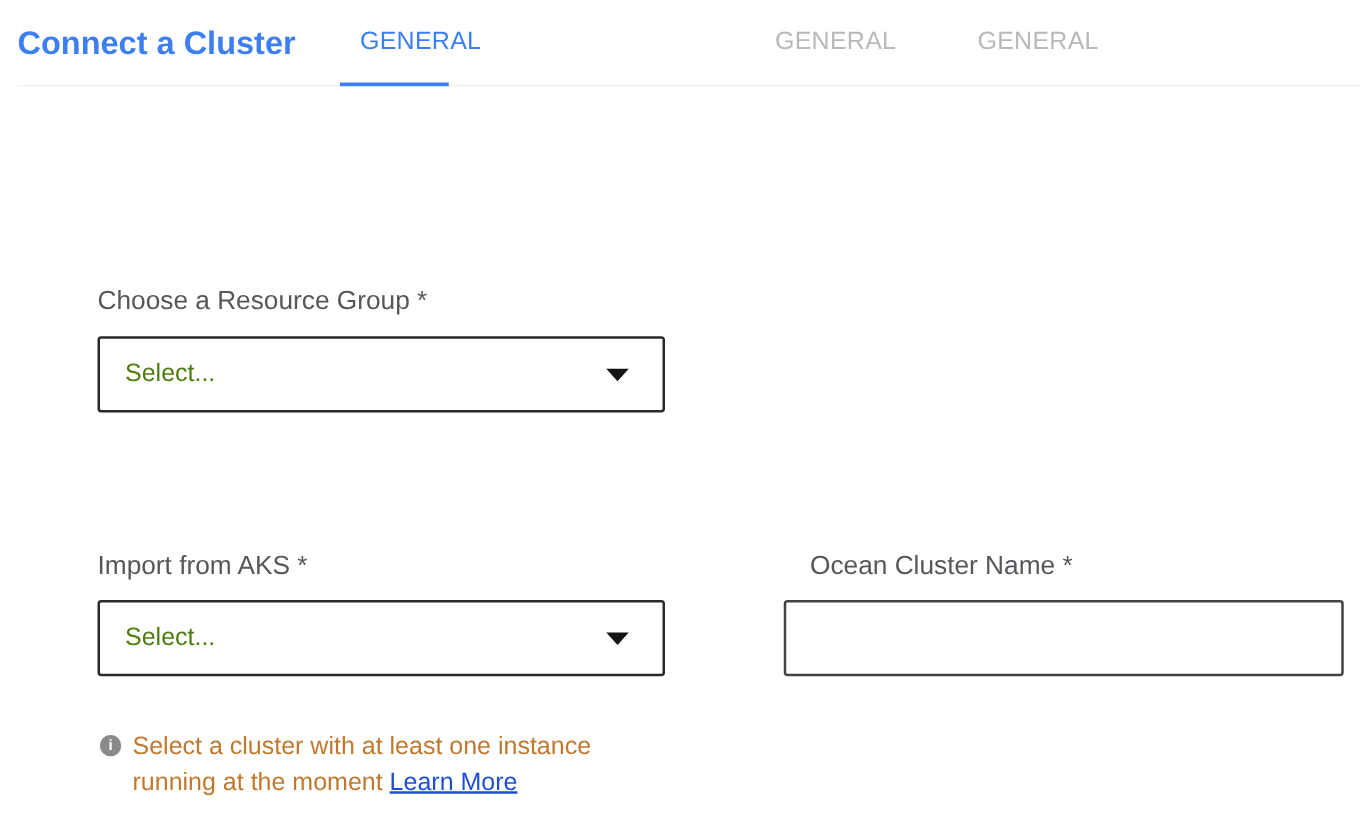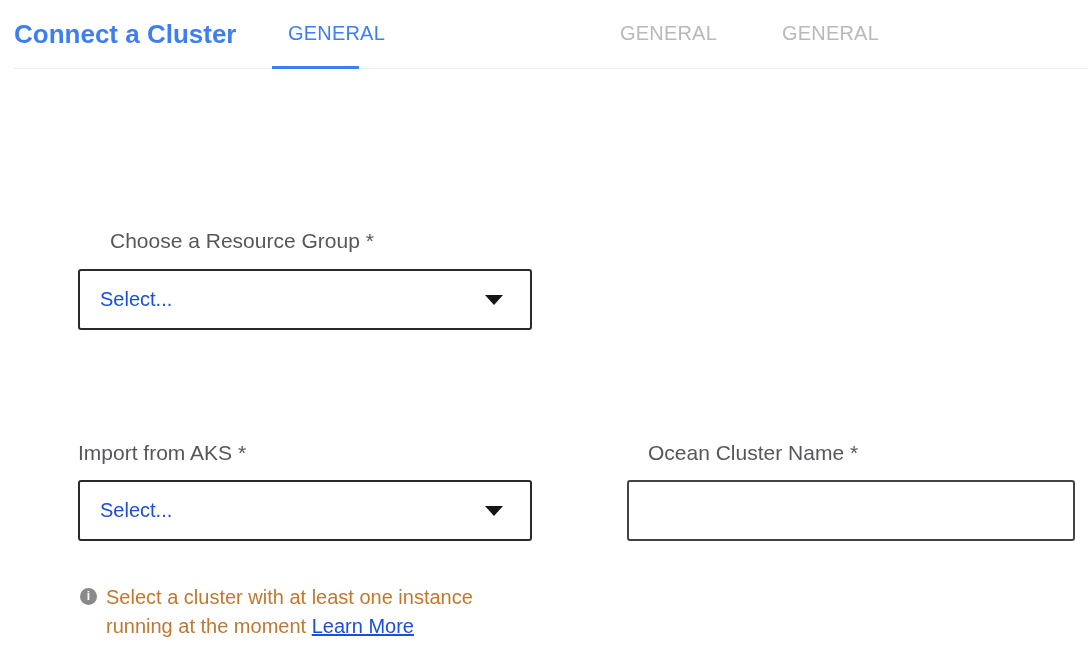--- a/index.html
+++ b/index.html
@@ -56,21 +56,21 @@
     background: #3d7ff0;
   }
 
   
   .field-label {
     position: absolute;
     font-size: 21px;
     color: #56575b;
     white-space: nowrap;
   }
-  .label-resource-group { left: 78px; top: 229px; margin-left: 32px; }
+  .label-resource-group { left: 78px; top: 229px; }
   .label-import-aks     { left: 78px; top: 441px; }
   .label-cluster-name   { left: 648px; top: 441px; }
 
   .select-box {
     position: absolute;
     width: 454px;
     height: 61px;
     border: 2px solid #2a2a2a;
     border-radius: 3px;
     background: #ffffff;
@@ -78,21 +78,21 @@
     align-items: center;
     justify-content: space-between;
     padding: 0 27px 0 20px;
     cursor: pointer;
   }
   .select-resource-group { left: 78px; top: 269px; }
   .select-import-aks     { left: 78px; top: 480px; }
 
   .select-placeholder {
     font-size: 20px;
-    color: #1d4ed8;
+    color: #4d7c0f;
   }
   .dropdown-arrow {
     width: 0;
     height: 0;
     border-left: 9px solid transparent;
     border-right: 9px solid transparent;
     border-top: 10px solid #141414;
   }
 
   .text-input {

